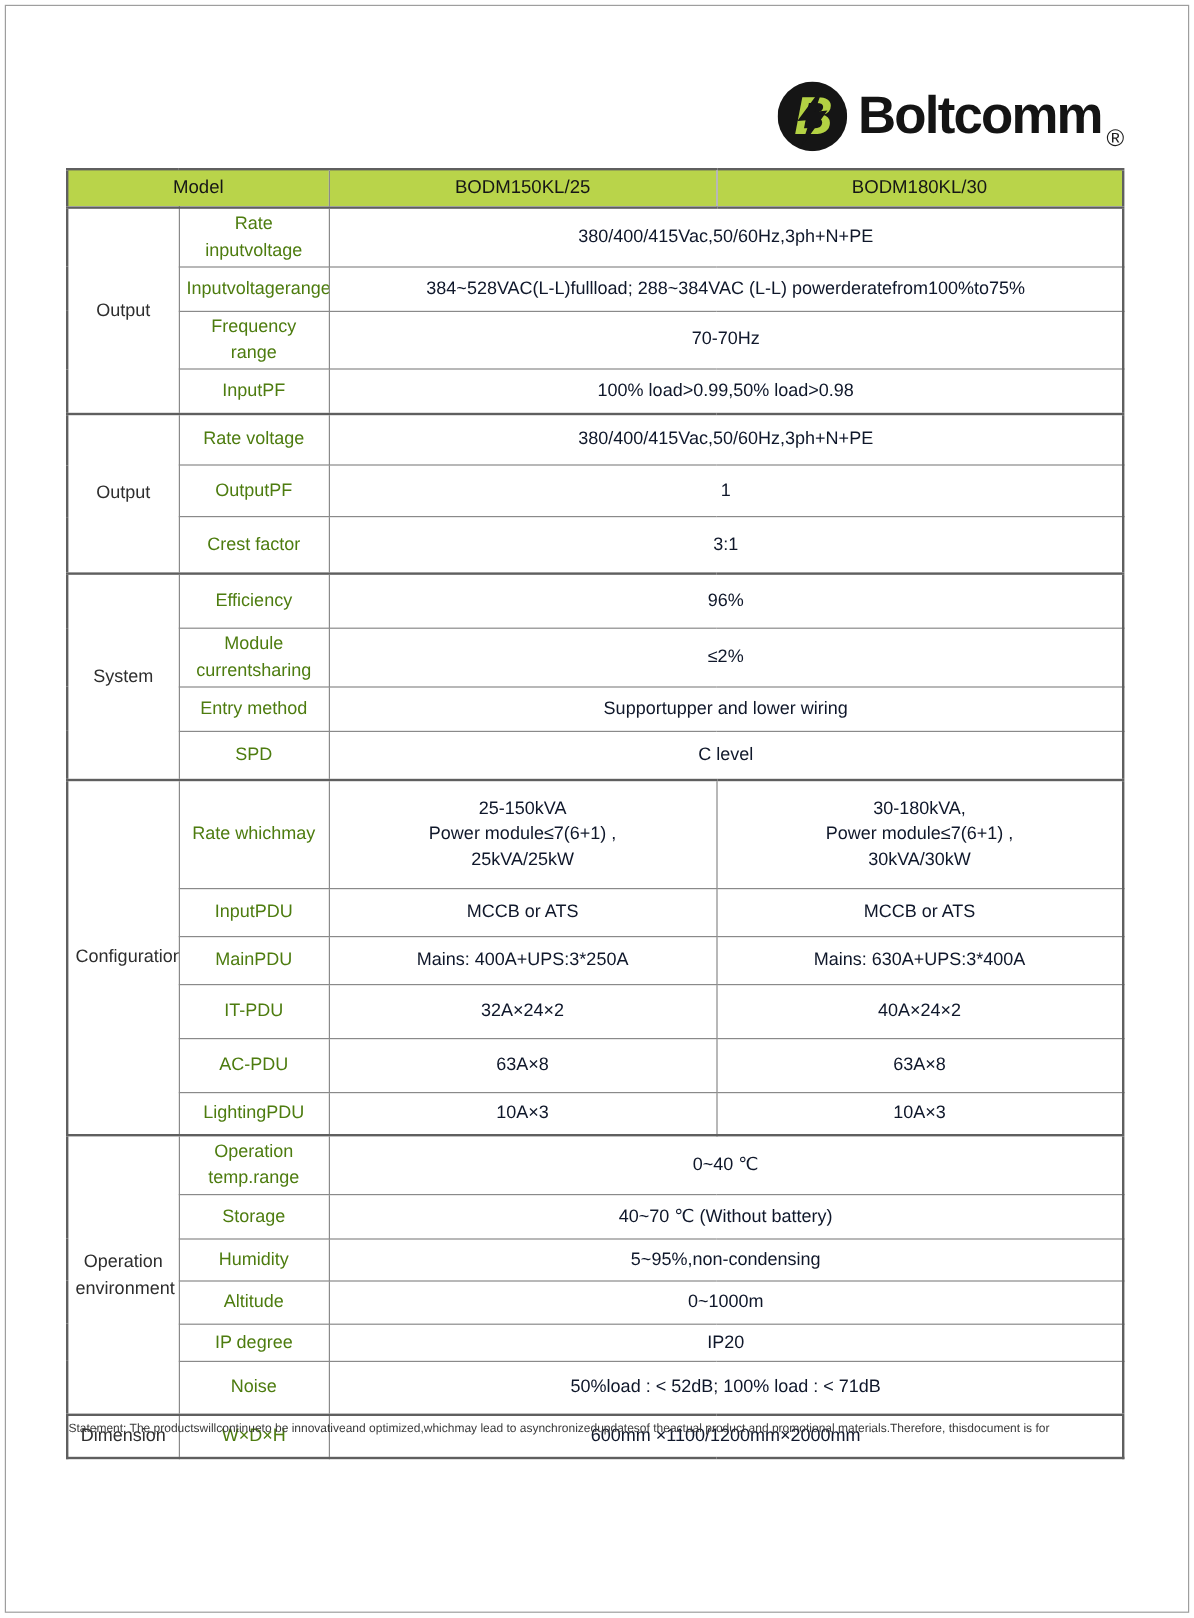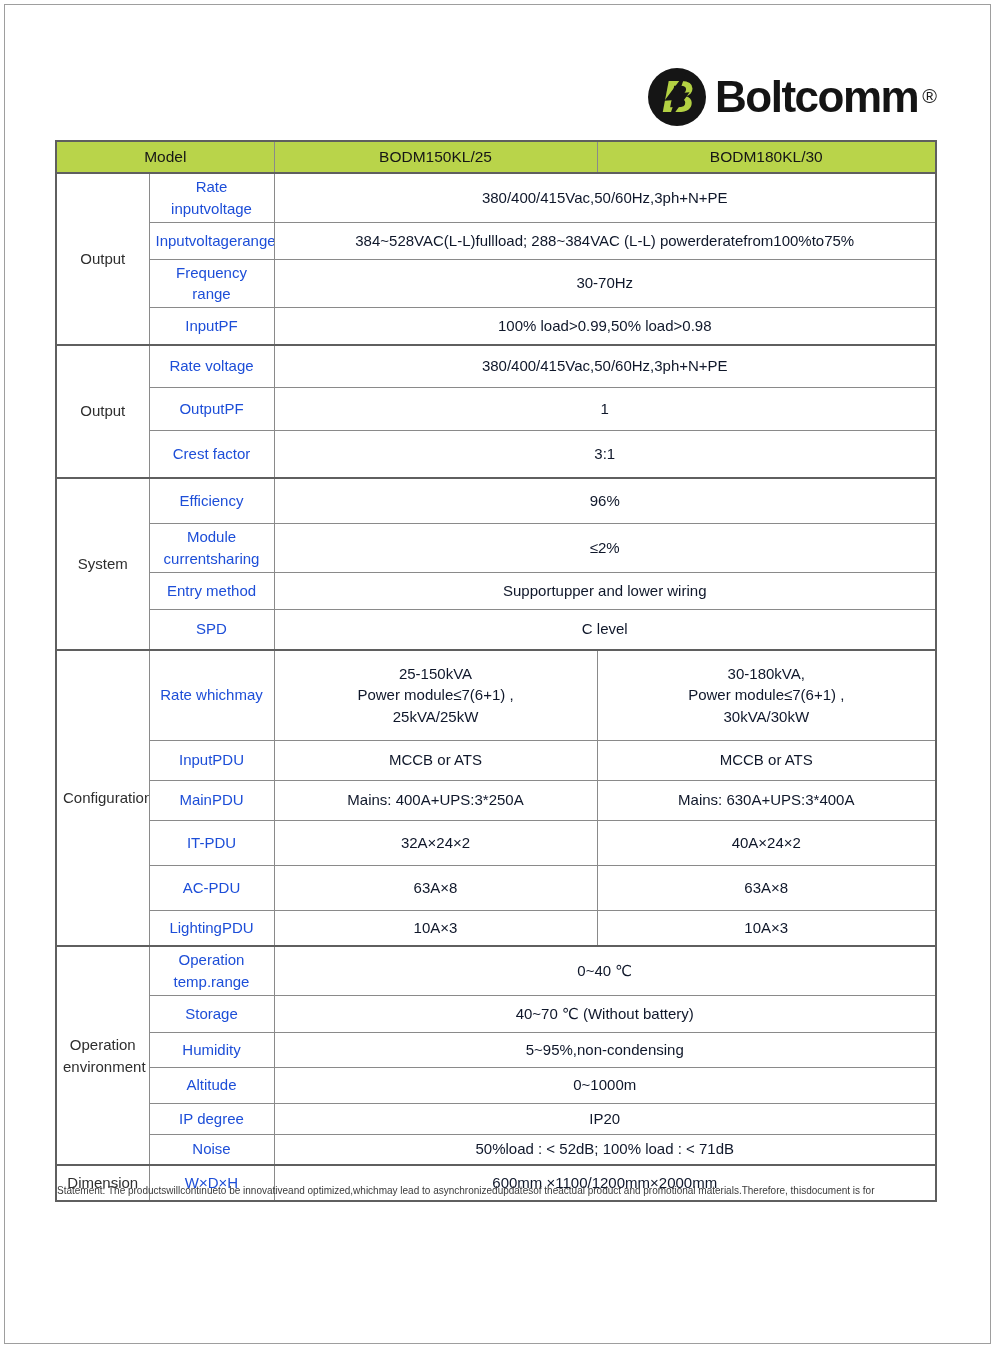--- a/index.html
+++ b/index.html
@@ -12,21 +12,21 @@
     overflow:hidden;
   }
   .page-border{
     position:absolute;inset:4px;
     border:1px solid #9e9e9e;
     pointer-events:none;
   }
   
   .logo{
     position:absolute;top:68px;left:648px;
-    display:flex;align-items:center;
+    display:flex;align-items:flex-end;
   }
   .logo-mark{width:58px;height:58px;flex:0 0 auto;}
   .logo-text{
     font-size:44px;font-weight:800;letter-spacing:-1.5px;
     color:#141414;line-height:58px;margin-left:9px;
   }
   .logo-reg{
     font-size:20px;font-weight:400;color:#1d1d1d;
     margin-left:4px;line-height:20px;margin-top:-2px;
   }
@@ -48,21 +48,21 @@
   table.spec{border:2px solid #5f5f5f;}
   tr.section-start td{border-top:2px solid #5f5f5f;}
   tr.header-row th{
     background:#b9d44a;
     color:#161616;font-weight:400;font-size:15.5px;
     border-top:2px solid #5f5f5f;
     border-bottom:2px solid #5f5f5f;
   }
   tr.header-row th + th{border-left:1px solid #e4edbe;}
   td.category{font-size:15px;color:#2e2e2e;}
-  td.param{font-size:15px;color:#1d4ed8;}
+  td.param{font-size:15px;color:#4d7c0f;}
   td.val{font-size:15px;color:#0f172a;}
   
   .statement{
     position:absolute;left:57px;top:1176px;width:882px;
     font-size:10px;color:#3a3a3a;line-height:29px;
   }
 </style>
 </head>
 <body>
 
@@ -101,21 +101,21 @@
         <td class="category" rowspan="4">Output</td>
         <td class="param">Rate inputvoltage</td>
         <td class="val" colspan="2">380/400/415Vac,50/60Hz,3ph+N+PE</td>
       </tr>
       <tr style="height:37px">
         <td class="param">Inputvoltagerange</td>
         <td class="val" colspan="2">384~528VAC(L-L)fullload;  288~384VAC (L-L) powerderatefrom100%to75%</td>
       </tr>
       <tr style="height:36px">
         <td class="param">Frequency range</td>
-        <td class="val" colspan="2">30-70Hz</td>
+        <td class="val" colspan="2">70-70Hz</td>
       </tr>
       <tr style="height:37px">
         <td class="param">InputPF</td>
         <td class="val" colspan="2">100% load&gt;0.99,50% load&gt;0.98</td>
       </tr>
 
       <tr class="section-start" style="height:43px">
         <td class="category" rowspan="3">Output</td>
         <td class="param">Rate voltage</td>
         <td class="val" colspan="2">380/400/415Vac,50/60Hz,3ph+N+PE</td>
@@ -200,21 +200,21 @@
         <td class="val" colspan="2">5~95%,non-condensing</td>
       </tr>
       <tr style="height:36px">
         <td class="param">Altitude</td>
         <td class="val" colspan="2">0~1000m</td>
       </tr>
       <tr style="height:31px">
         <td class="param">IP degree</td>
         <td class="val" colspan="2">IP20</td>
       </tr>
-      <tr style="height:31px">
+      <tr style="height:45px">
         <td class="param">Noise</td>
         <td class="val" colspan="2">50%load :  &lt; 52dB; 100% load :  &lt; 71dB</td>
       </tr>
 
       <tr class="section-start" style="height:36px">
         <td class="category">Dimension</td>
         <td class="param">W×D×H</td>
         <td class="val" colspan="2">600mm ×1100/1200mm×2000mm</td>
       </tr>
     </tbody>

